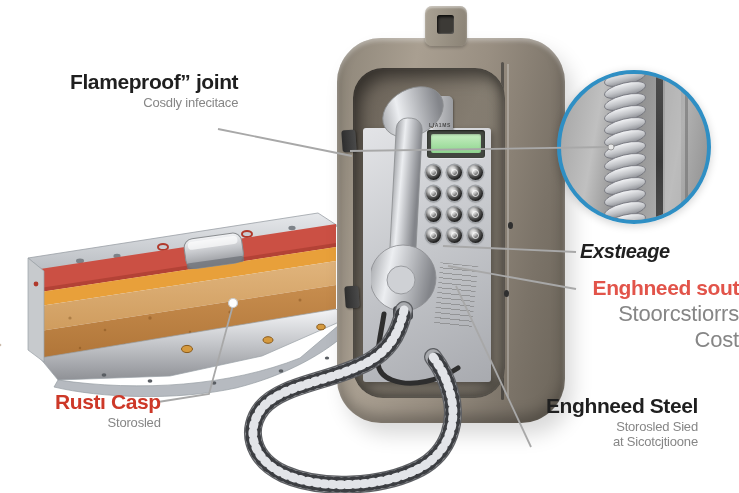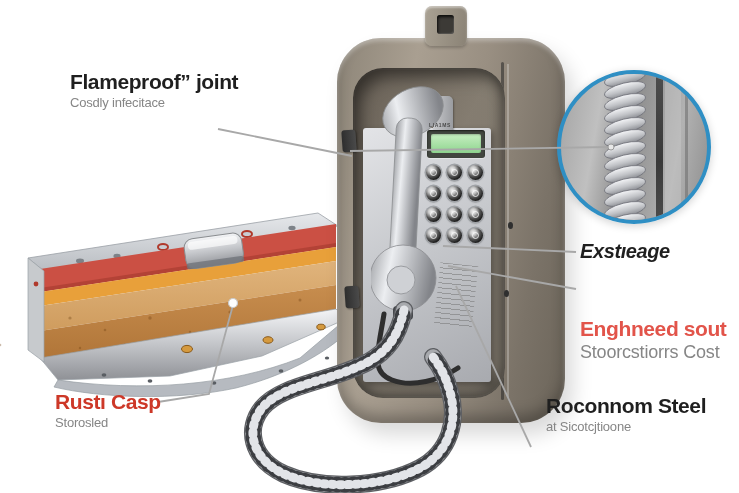--- a/index.html
+++ b/index.html
@@ -7,21 +7,21 @@
        font-family:"Liberation Sans", sans-serif;}
   .abs{position:absolute;}
   svg{display:block;}
 
   
   .callout{position:absolute;line-height:1.18;}
   .t-title{font-weight:bold;color:var(--text-dark,#1f1f1f);font-size:21px;letter-spacing:-0.4px;}
   .t-title-red{font-weight:bold;color:var(--accent-red,#cd3828);font-size:21px;letter-spacing:-0.4px;}
   .t-title-red-bright{font-weight:bold;color:var(--accent-red-bright,#e2544a);font-size:21px;letter-spacing:-0.4px;}
   .t-sub{color:var(--text-gray,#8a8a8a);font-size:13px;letter-spacing:-0.2px;}
-  .t-sub-sm{color:var(--text-gray,#8a8a8a);font-size:18px;letter-spacing:-0.2px;}
+  .t-sub-sm{color:var(--text-gray,#8a8a8a);font-size:22px;letter-spacing:-0.2px;}
 
   
   #enclosure{left:337px;top:38px;width:228px;height:385px;border-radius:44px;z-index:2;
     background:linear-gradient(100deg,#8d8578 0%,#a99f91 28%,#998f82 52%,#7b7368 80%,#6b6459 100%);
     box-shadow:inset 0 3px 4px rgba(255,255,255,.35), inset 0 -8px 14px rgba(0,0,0,.28), 8px 12px 20px rgba(0,0,0,.15);}
   #mount-lug{left:88px;top:-32px;width:42px;height:40px;border-radius:7px;
     background:linear-gradient(100deg,#aaa294,#8a8275);box-shadow:inset 0 2px 2px rgba(255,255,255,.4),0 2px 3px rgba(0,0,0,.2);}
   #mount-lug-hole{left:12px;top:9px;width:17px;height:19px;border-radius:3px;background:#3c3a36;
     box-shadow:inset 1px 2px 3px rgba(0,0,0,.8), inset -1px -1px 1px rgba(255,255,255,.15);}
   #enclosure-seam{left:164px;top:24px;width:2.5px;height:338px;background:rgba(38,38,38,.55);border-radius:2px;}
@@ -60,21 +60,21 @@
     background:linear-gradient(100deg,#a3a3a3 0%,#c0c0c0 26%,#8d8d8d 46%,#9e9e9e 60%,#b2b2b2 76%,#8e8e8e 100%);
     box-shadow:0 2px 8px rgba(0,0,0,.18);}
   #inset-groove{left:95px;top:0;width:7px;height:100%;background:linear-gradient(180deg,#3f3f3f,#262626 60%,#3a3a3a);opacity:.85;}
   #inset-band{left:104px;top:0;width:16px;height:100%;background:#c9c9c9;opacity:.45;}
   #inset-groove2{left:124px;top:0;width:3px;height:100%;background:#6c6c6c;opacity:.55;}
 
   
   #scene-back{left:0;top:0;z-index:1;}
   #cord-layer{left:0;top:0;z-index:3;pointer-events:none;}
   #lines-layer{left:0;top:0;z-index:5;pointer-events:none;}
-  .callout{z-index:6;}
+  .callout{z-index:6;text-align:right;}
 </style>
 </head>
 <body style="--accent-red: #cd3828; --accent-red-bright: #e2544a; --text-dark: #1f1f1f; --text-gray: #868686; --inset-ring-blue: #2f8fc4; --enclosure-taupe: #8d8578; --display-green: #8ed48e; --layer-red: #cb5044; --layer-orange: #e8a03a; --layer-tan: #c99a5e;">
 
 <svg id="scene-back" class="abs" width="739" height="493" viewBox="0 0 739 493">
   <defs>
     <linearGradient id="chromeV" x1="0" y1="0" x2="0" y2="1">
       <stop offset="0" stop-color="#f4f5f7"></stop>
         <stop offset="0.5" stop-color="#c3c5c9"></stop>
         <stop offset="1" stop-color="#8f9196"></stop>
@@ -271,21 +271,22 @@
 
 <div class="callout" style="left:55px;top:390px;">
   <div class="t-title-red">Rustı Casp</div>
   <div class="t-sub">Storosled</div>
 </div>
 
 <div class="callout" style="left:580px;top:240px;">
   <div class="t-title" style="font-size:20px;font-style:italic;">Exstıeage</div>
 </div>
 
-<div class="callout" style="left:580px;top:276px;margin-top:41px;">
+<div class="callout" style="left:580px;top:276px;">
   <div class="t-title-red-bright">Enghneed sout</div>
   <div class="t-sub-sm">Stoorcstiorrs Cost</div>
 </div>
 
 <div class="callout" style="left:546px;top:394px;">
-  <div class="t-title">Roconnom Steel</div>
+  <div class="t-title">Enghneed Steel</div>
+  <div class="t-sub">Storosled Sied</div>
   <div class="t-sub">at Sicotcjtioone</div>
 </div>
 
 </body></html>

